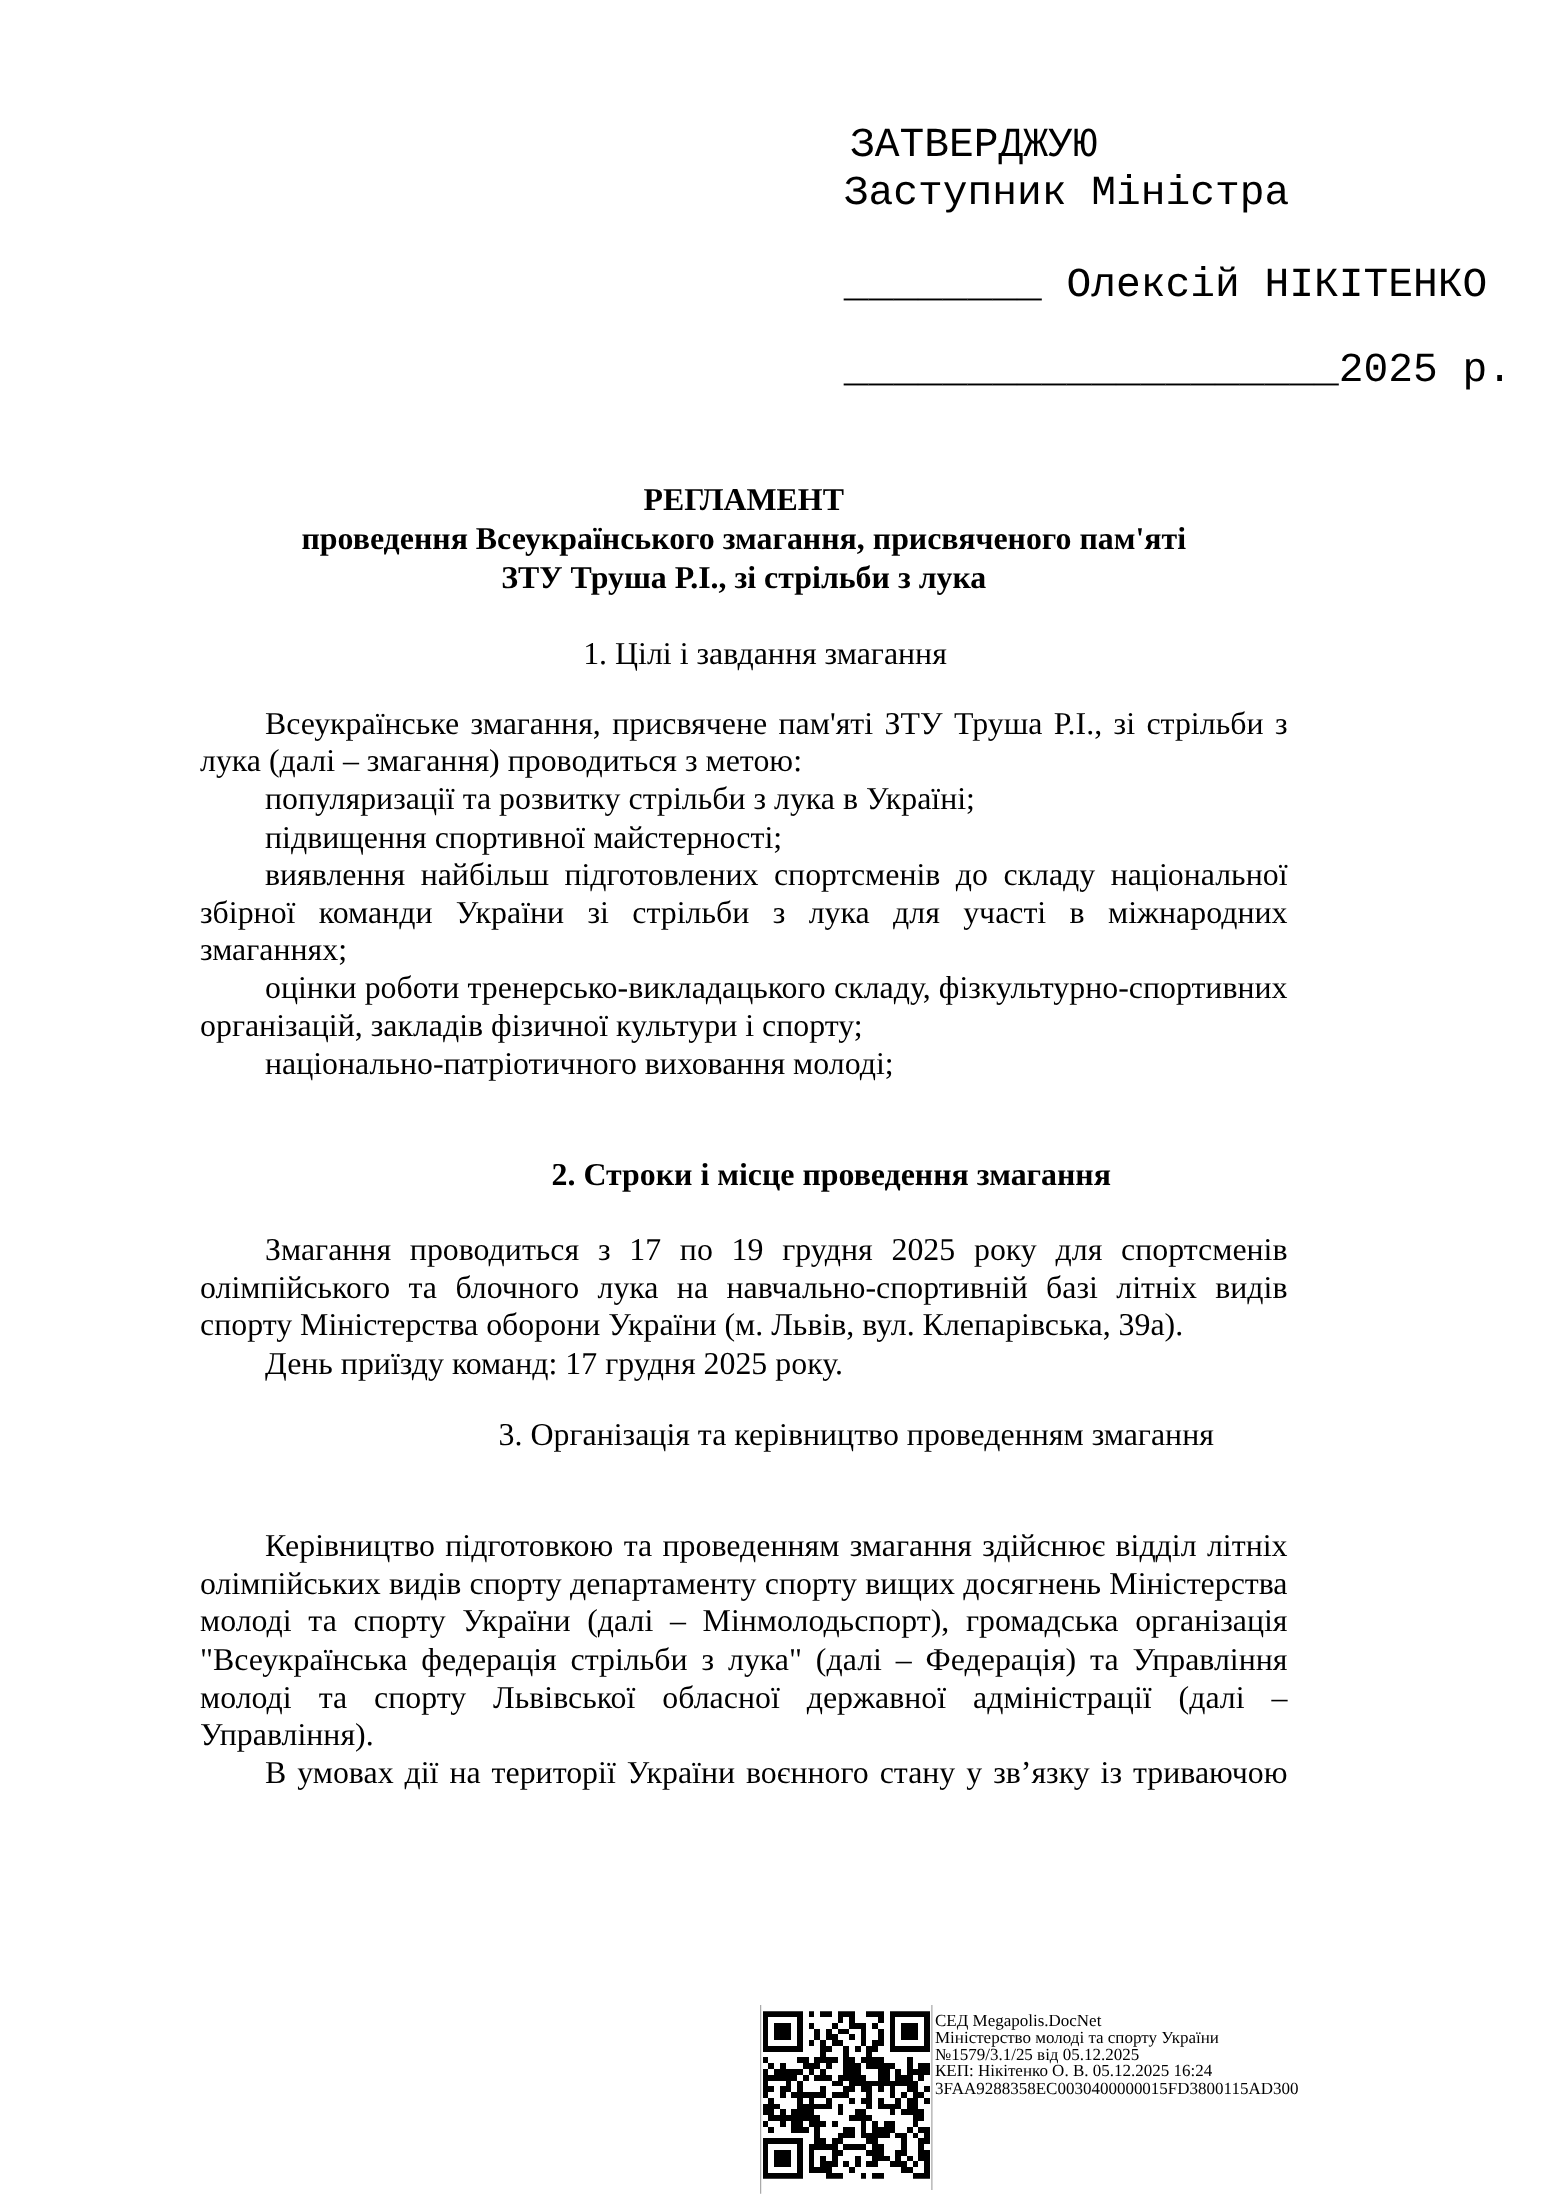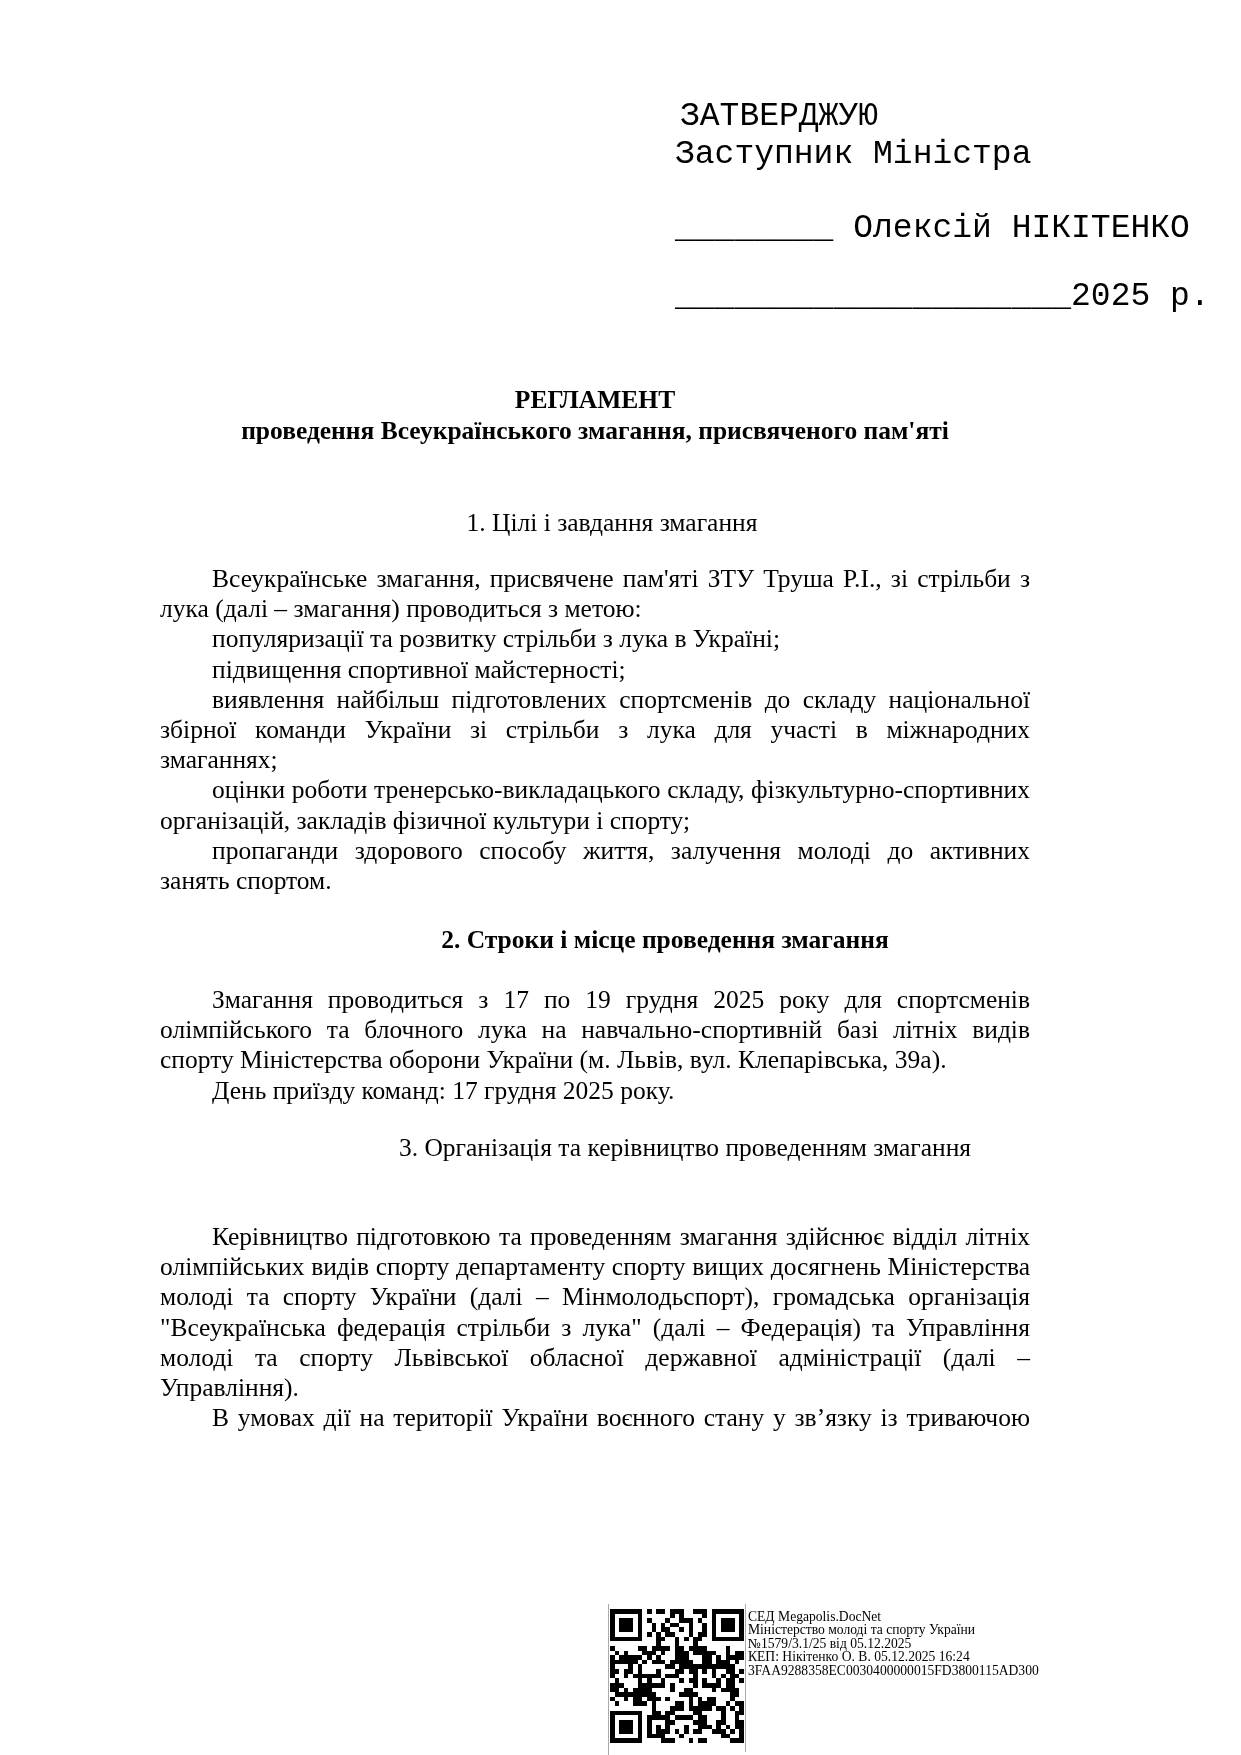--- a/index.html
+++ b/index.html
@@ -29,30 +29,31 @@
   <div>Заступник Міністра</div>
   <div class="gap"></div>
   <div>________ Олексій НІКІТЕНКО</div>
   <div class="gap2"></div>
   <div>____________________2025 р.</div>
 </div>
 
 <div class="title-block">
   <div>РЕГЛАМЕНТ</div>
   <div>проведення Всеукраїнського змагання, присвяченого пам'яті</div>
+  <div>ЗТУ Труша Р.І., зі стрільби з лука</div>
 </div>
 
 <div class="sec-head" style="top:508px;">1. Цілі і завдання змагання</div>
 <div class="para-block" style="top:564px;">
   <p class="p">Всеукраїнське змагання, присвячене пам'яті ЗТУ Труша Р.І., зі стрільби з лука (далі – змагання) проводиться з метою:</p>
   <p class="p">популяризації та розвитку стрільби з лука в Україні;</p>
   <p class="p">підвищення спортивної майстерності;</p>
   <p class="p">виявлення найбільш підготовлених спортсменів до складу національної збірної команди України зі стрільби з лука для участі в міжнародних змаганнях;</p>
   <p class="p">оцінки роботи тренерсько-викладацького складу, фізкультурно-спортивних організацій, закладів фізичної культури і спорту;</p>
-  <p class="p">пропаганди здорового способу життя, залучення молоді до активних занять спортом.</p>
+  <p class="p">національно-патріотичного виховання молоді;</p>
 </div>
 
 <div class="sec-head" style="top:925px; left:230px;font-weight:bold;">2. Строки і місце проведення змагання</div>
 <div class="para-block" style="top:985px;">
   <p class="p">Змагання проводиться з 17 по 19 грудня 2025 року для спортсменів олімпійського та блочного лука на навчально-спортивній базі літніх видів спорту Міністерства оборони України (м. Львів, вул. Клепарівська, 39а).</p>
   <p class="p">День приїзду команд: 17 грудня 2025 року.</p>
 </div>
 
 <div class="sec-head" style="top:1133px; left:250px;">3. Організація та керівництво проведенням змагання</div>
 <div class="para-block" style="top:1194px;margin-top:28px;">

